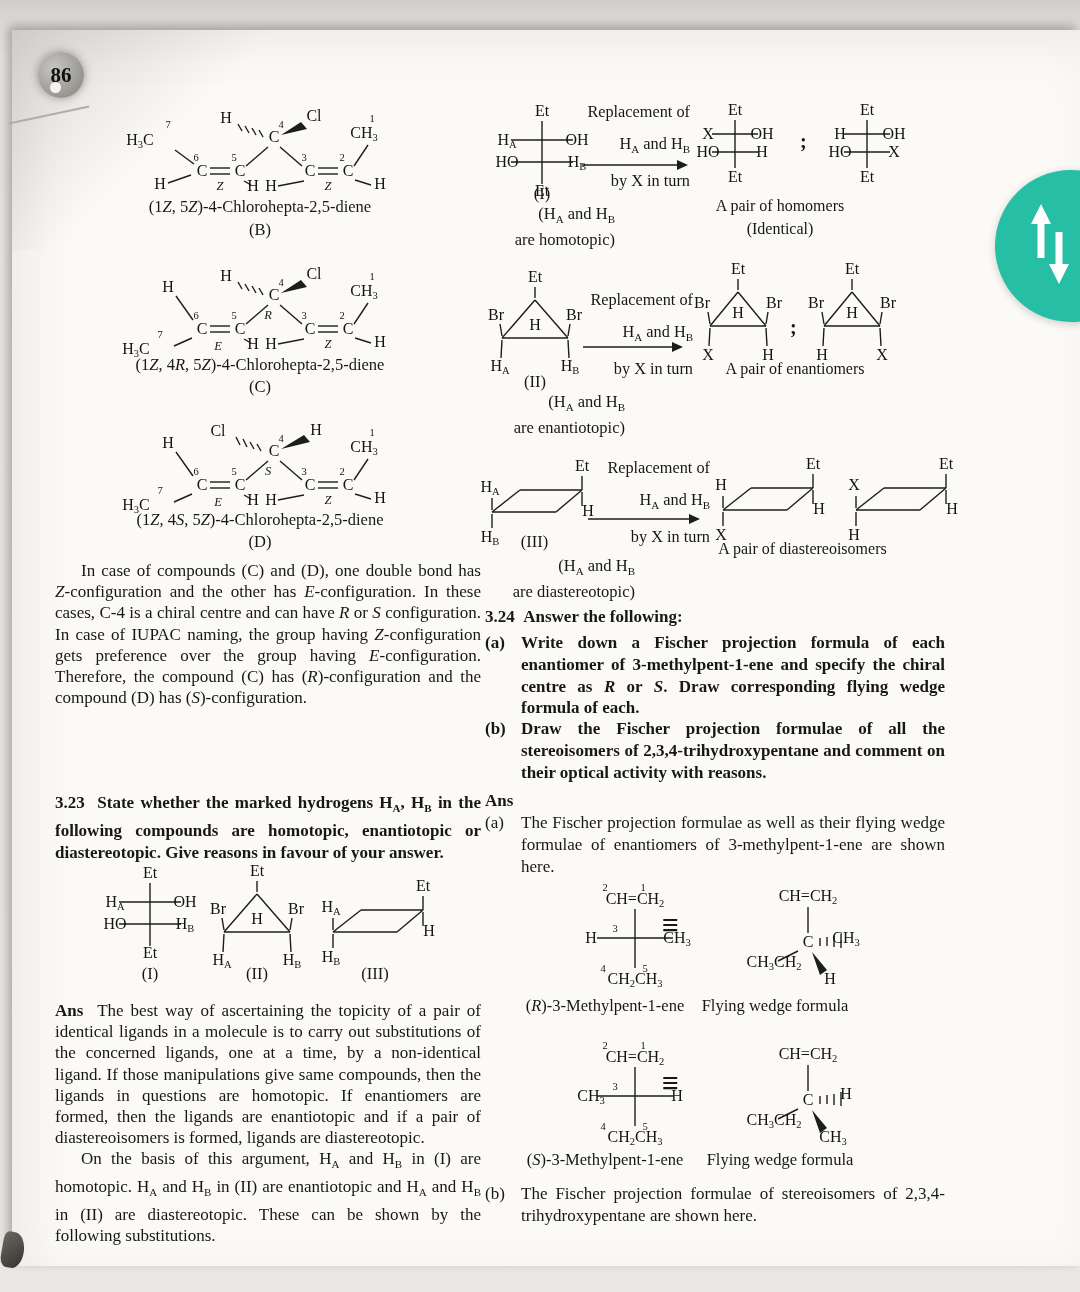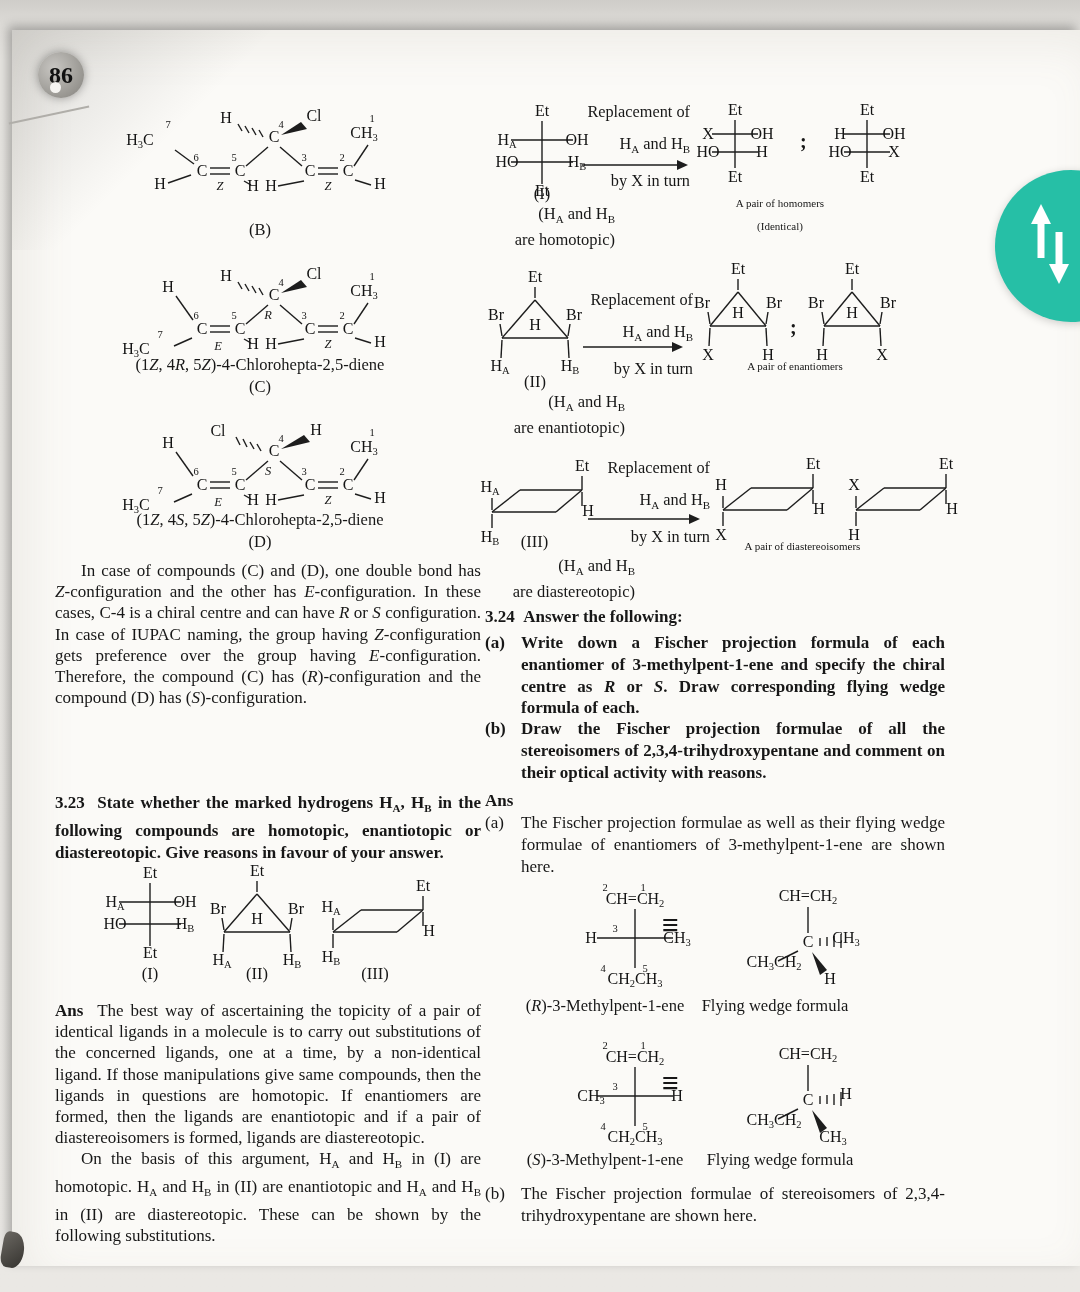--- a/index.html
+++ b/index.html
@@ -5,36 +5,36 @@
   html,body{margin:0;padding:0}
   .screen{position:relative;width:1080px;height:1292px;overflow:hidden;
     background:linear-gradient(180deg,#cfcdc9 0,#dedcd8 26px,#e7e5e1 60px,#eae8e4 100%);
     font-family:"Liberation Serif",serif;color:#171717}
   .paper{position:absolute;left:12px;top:30px;width:1068px;height:1236px;background:#fbfaf7;
     box-shadow:-4px -4px 10px rgba(0,0,0,.28), inset 18px 14px 48px rgba(120,110,90,.10)}
   .paper::before{content:"";position:absolute;left:0;top:0;width:260px;height:220px;
     background:linear-gradient(135deg,rgba(60,58,54,.18),rgba(60,58,54,0) 55%);pointer-events:none}
   .badge{position:absolute;left:38px;top:52px;width:46px;height:46px;border-radius:50%;
     background:radial-gradient(circle at 35% 35%,#c8c6c2,#989691 70%,#807e7a);
-    display:flex;align-items:center;justify-content:center;font-weight:bold;font-size:24px;color:#111;
+    display:flex;align-items:center;justify-content:center;font-weight:bold;font-size:21px;color:#111;
     box-shadow:0 0 10px rgba(0,0,0,.35)}
   .badge .hole{position:absolute;left:12px;bottom:5px;width:11px;height:11px;border-radius:50%;background:#f5f4f1}
   .booktitle{position:absolute;left:97px;top:64px;font-style:italic;font-weight:bold;font-size:17.5px;letter-spacing:.2px}
   .thread{position:absolute;left:8px;top:114px;width:82px;height:2px;background:#b0aea9;transform:rotate(-12deg)}
   .curl{position:absolute;left:2px;top:1232px;width:22px;height:36px;border-radius:30% 70% 60% 40%;
     background:linear-gradient(135deg,#6b6862,#35332f);transform:rotate(10deg)}
   
   .flow{position:absolute;text-align:justify;font-size:17px;line-height:21.2px}
   .flow p{margin:0;text-indent:26px}
   .flow p.noind{text-indent:0}
   .hd{position:absolute;font-weight:bold;font-size:17px;line-height:21.8px;text-align:justify}
   .cap{position:absolute;text-align:center;font-size:16.5px}
   .tag{position:absolute;text-align:center;font-size:16.5px}
   .note{position:absolute;text-align:right;font-size:16.5px;line-height:19.5px}
-  .rlab{position:absolute;text-align:center;font-size:11px}
+  .rlab{position:absolute;text-align:center;font-size:16px}
   .arrtx{position:absolute;text-align:right;font-size:16.3px;line-height:32px}
   .semi{position:absolute;font-size:20px;font-weight:bold}
   .hang{position:absolute;display:flex}
   .hang .lb{width:36px;flex:none}
   .hang .tx{flex:1;text-align:justify}
   .hang.b,.b{font-weight:bold}
   .hang{font-size:17px;line-height:21.8px}
   .equiv{position:absolute;font-size:30px;font-weight:bold}
   sub{font-size:11px}
   
@@ -99,20 +99,21 @@
     <text x="153" y="91">H</text>
     <text x="192" y="76">C</text>
     <text class="sm" x="186" y="61">3</text>
     <text x="230" y="76">C</text>
     <text class="sm" x="224" y="61">2</text>
     <text class="st" x="210" y="90">Z</text>
     <text x="246" y="38" text-anchor="start"><tspan>CH</tspan><tspan class="sb" dy="3">3</tspan></text>
     <text class="sm" x="254" y="22">1</text>
     <text x="262" y="89">H</text>
   </svg>
+  <div class="cap" style="left:110px;top:197px;width:300px">(1<i>Z</i>, 5<i>Z</i>)-4-Chlorohepta-2,5-diene</div>
   <div class="cap" style="left:110px;top:220px;width:300px">(B)</div>
 
   <svg class="chem" style="left:118px;top:258px;width:350px;height:96px" viewBox="0 0 350 96">
     <g>
       <line x1="58" y1="38" x2="75" y2="62"></line>
         <line x1="56" y1="88" x2="74" y2="80"></line>
       <line x1="92" y1="68" x2="112" y2="68"></line>
         <line x1="92" y1="74" x2="112" y2="74"></line>
       <line x1="128" y1="66" x2="150" y2="47"></line>
         <line x1="162" y1="47" x2="184" y2="66"></line>

